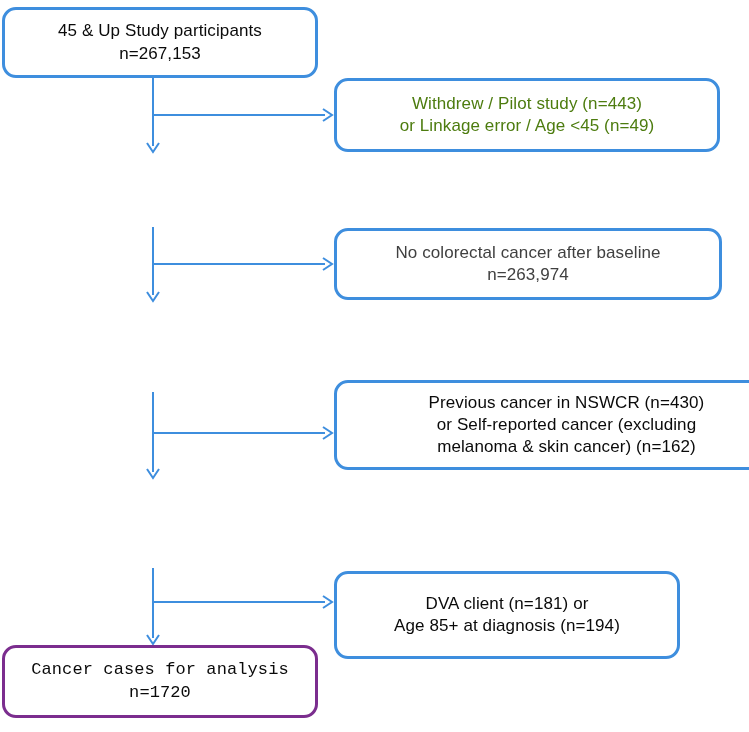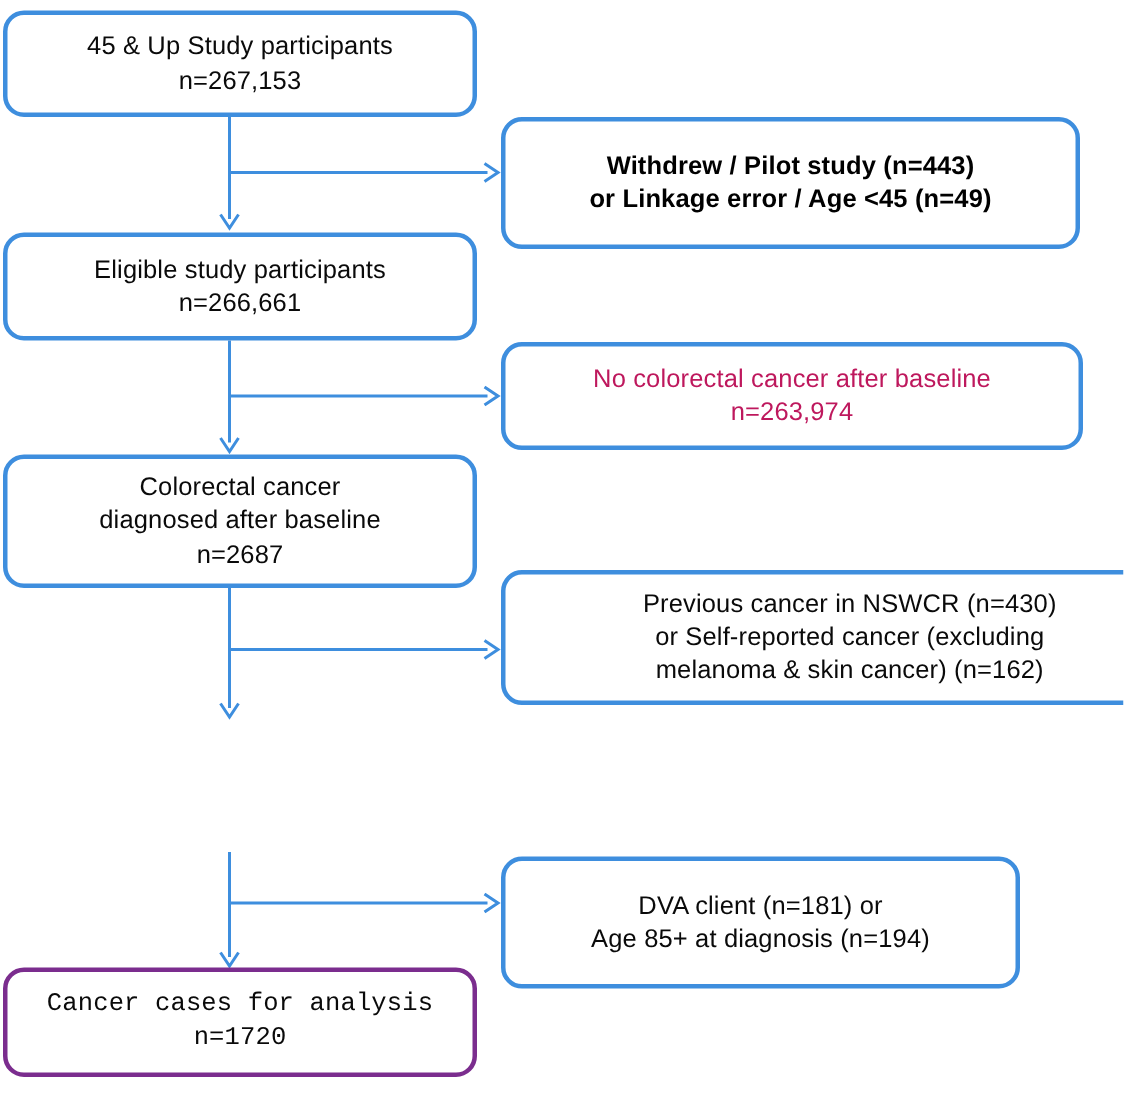--- a/index.html
+++ b/index.html
@@ -120,43 +120,34 @@
     <svg viewBox="0 0 12 14" width="12" height="14">
         <path d="M1 1 L10 7 L1 13" fill="none" stroke="#3E8EDE" stroke-width="2"></path>
       </svg>
   </div>
 
   <div class="node" style="left: 2px; top: 7px; width: 316px; height: 71px; border-color: rgb(62, 142, 222); color: rgb(10, 10, 10);">
     <span class="txt">45 &amp; Up Study participants
 n=267,153</span>
   </div>
 
-  <div class="node" style="left: 2px; top: 155px; width: 316px; height: 72px; border-color: rgb(62, 142, 222); color: rgb(10, 10, 10);">
-    <span class="txt">Eligible study participants
-n=266,661</span>
-  </div>
 
-  <div class="node" style="left: 2px; top: 303px; width: 316px; height: 89px; border-color: rgb(62, 142, 222); color: rgb(10, 10, 10);">
-    <span class="txt">Colorectal cancer
-diagnosed after baseline
-n=2687</span>
-  </div>
 
 
   <div class="node accent" style="left: 2px; top: 645px; width: 316px; height: 73px; border-color: rgb(123, 45, 142); color: rgb(10, 10, 10); font-family: Liberation Mono, monospace;">
     <span class="txt">Cancer cases for analysis
 n=1720</span>
   </div>
 
-  <div class="node" style="left: 334px; top: 78px; width: 386px; height: 88px; border-color: rgb(62, 142, 222); color: #000000; font-weight: bold;">
+  <div class="node" style="left: 334px; top: 78px; width: 386px; height: 74px; border-color: rgb(62, 142, 222); color: #4d7c0f;">
     <span class="txt">Withdrew / Pilot study (n=443)
 or Linkage error / Age &lt;45 (n=49)</span>
   </div>
 
-  <div class="node" style="left: 334px; top: 228px; width: 388px; height: 72px; border-color: rgb(62, 142, 222); color: #be185d;">
+  <div class="node" style="left: 334px; top: 228px; width: 388px; height: 72px; border-color: rgb(62, 142, 222); color: #404040;">
     <span class="txt">No colorectal cancer after baseline
 n=263,974</span>
   </div>
 
   <div class="node" style="left: 334px; top: 380px; width: 465px; height: 90px; border-color: rgb(62, 142, 222); color: rgb(10, 10, 10);">
     <span class="txt">Previous cancer in NSWCR (n=430)
 or Self-reported cancer (excluding
 melanoma &amp; skin cancer) (n=162)</span>
   </div>
 

